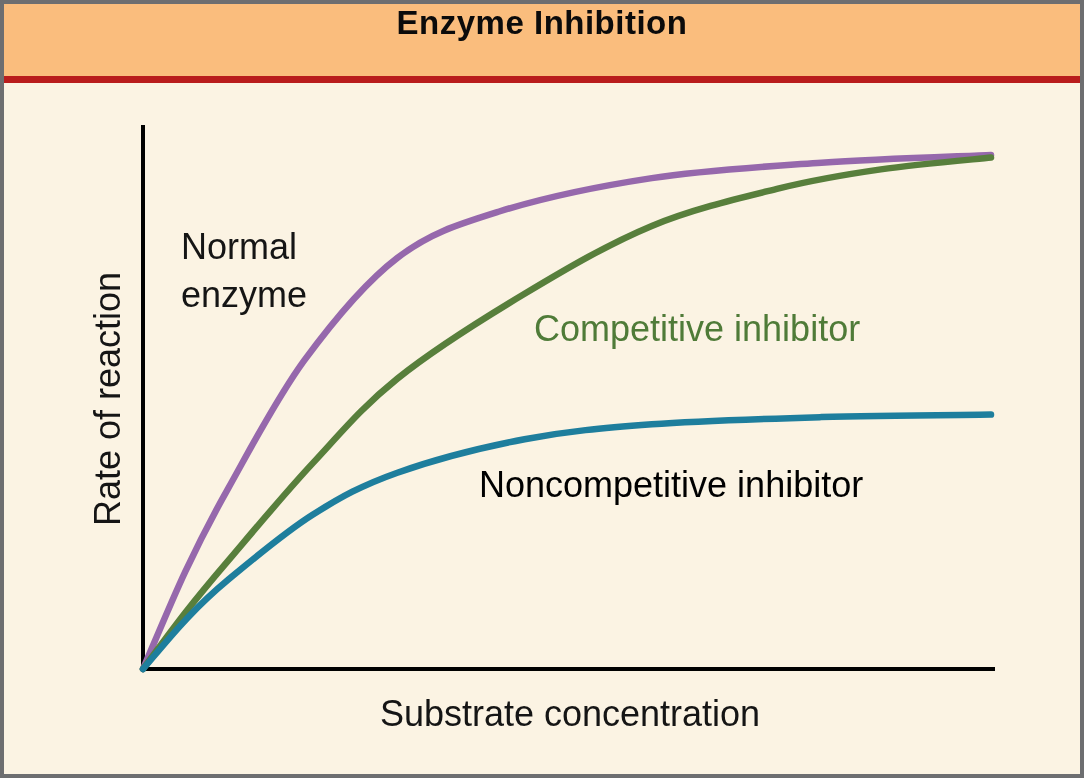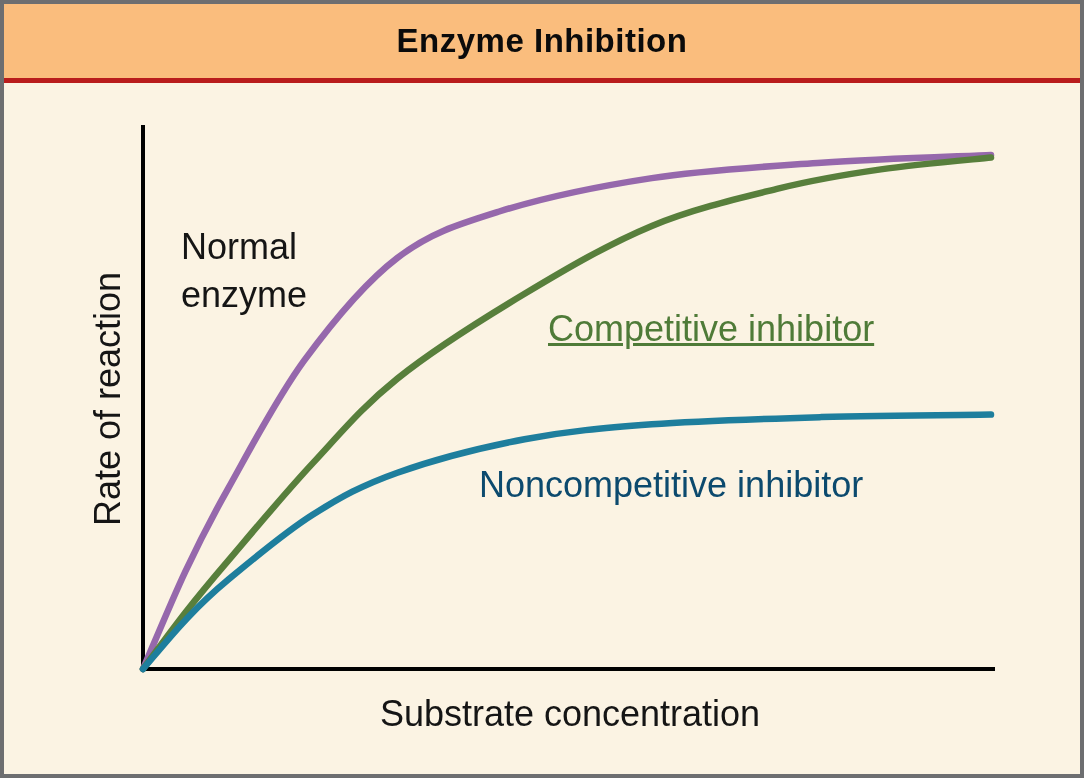--- a/index.html
+++ b/index.html
@@ -19,23 +19,23 @@
     position: absolute;
     inset: 0;
     box-sizing: border-box;
     border: 4px solid #6D6E70;
     background: #FBF3E3;
   }
   .title-bar {
     box-sizing: border-box;
     height: 79px;
     background: #FABD7D;
-    border-bottom: 5px solid #b91c1c;
+    border-bottom: 7px solid #b91c1c;
     display: flex;
-    align-items: center;
+    align-items: flex-start;
     justify-content: center;
   }
   .title-text {
     font-size: 33px;
     font-weight: bold;
     color: #0b0b0b;
     letter-spacing: 0.5px;
   }
   .chart-panel {
     position: relative;
@@ -55,23 +55,22 @@
     white-space: nowrap;
   }
   .lbl-normal {
     left: 177px;
     top: 140px;
     color: #151515;
     white-space: normal;
     width: 160px;
   }
   .lbl-competitive {
-    left: 544px;
+    left: 530px;
     top: 222px;
-    text-decoration: underline;
   }
   .lbl-noncompetitive {
     left: 475px;
     top: 378px;
   }
   .axis-label {
     position: absolute;
     font-size: 36px;
     color: #151515;
     text-align: center;
@@ -105,21 +104,21 @@
           <line x1="137" y1="586" x2="991" y2="586" stroke="#000000" stroke-width="4"></line>
           <path d="M 139,586 C 146.1,569.7 167.3,518.3 181.4,488.3 C 195.5,458.4 204.0,441.2 223.8,406.1 C 243.6,371.0 271.9,316.2 300.1,277.6 C 328.4,239.1 360.9,199.6 393.4,174.8 C 425.9,150.0 452.8,141.8 495.2,128.5 C 537.6,115.3 594.1,103.3 647.8,95.1 C 701.5,87.0 760.9,83.6 817.4,79.7 C 873.9,75.9 958.7,73.3 987.0,72.0" fill="none" stroke="#9668AC" stroke-width="6.5" stroke-linecap="round"></path>
           <path d="M 139,586 C 146.1,576.6 167.3,547.5 181.4,529.5 C 195.5,511.5 202.6,502.9 223.8,478.1 C 245.0,453.2 280.3,410.8 308.6,380.4 C 336.9,350.0 358.1,323.9 393.4,295.6 C 428.7,267.3 478.2,236.2 520.6,210.8 C 563.0,185.3 605.4,160.5 647.8,142.9 C 690.2,125.4 736.8,114.8 775.0,105.4 C 813.2,96.0 841.4,91.5 876.8,86.4 C 912.1,81.3 968.6,76.5 987.0,74.6" fill="none" stroke="#587F3C" stroke-width="6.5" stroke-linecap="round"></path>
           <path d="M 139,586 C 146.1,577.9 167.3,552.0 181.4,537.2 C 195.5,522.3 202.6,514.6 223.8,497.1 C 245.0,479.5 280.3,449.7 308.6,431.8 C 336.9,413.9 358.1,402.2 393.4,389.7 C 428.7,377.1 478.2,364.3 520.6,356.2 C 563.0,348.2 598.3,345.0 647.8,341.3 C 697.3,337.7 760.9,335.8 817.4,334.1 C 873.9,332.5 958.7,332.0 987.0,331.6" fill="none" stroke="#1E7E9D" stroke-width="6.5" stroke-linecap="round"></path>
         </svg>
 
       <div class="curve-label lbl-normal" style="color: rgb(21, 21, 21);">Normal enzyme</div>
 
       <div class="curve-label lbl-competitive" style="color: rgb(79, 123, 56);">Competitive inhibitor</div>
 
-      <div class="curve-label lbl-noncompetitive" style="color: #0c4a6e;">Noncompetitive inhibitor</div>
+      <div class="curve-label lbl-noncompetitive" style="color: #000000;">Noncompetitive inhibitor</div>
 
       <div class="axis-label x-axis-label">Substrate concentration</div>
 
       <div class="axis-label y-axis-label">Rate of reaction</div>
     </div>
 
   </div>
 </div>
 
 </body></html>

